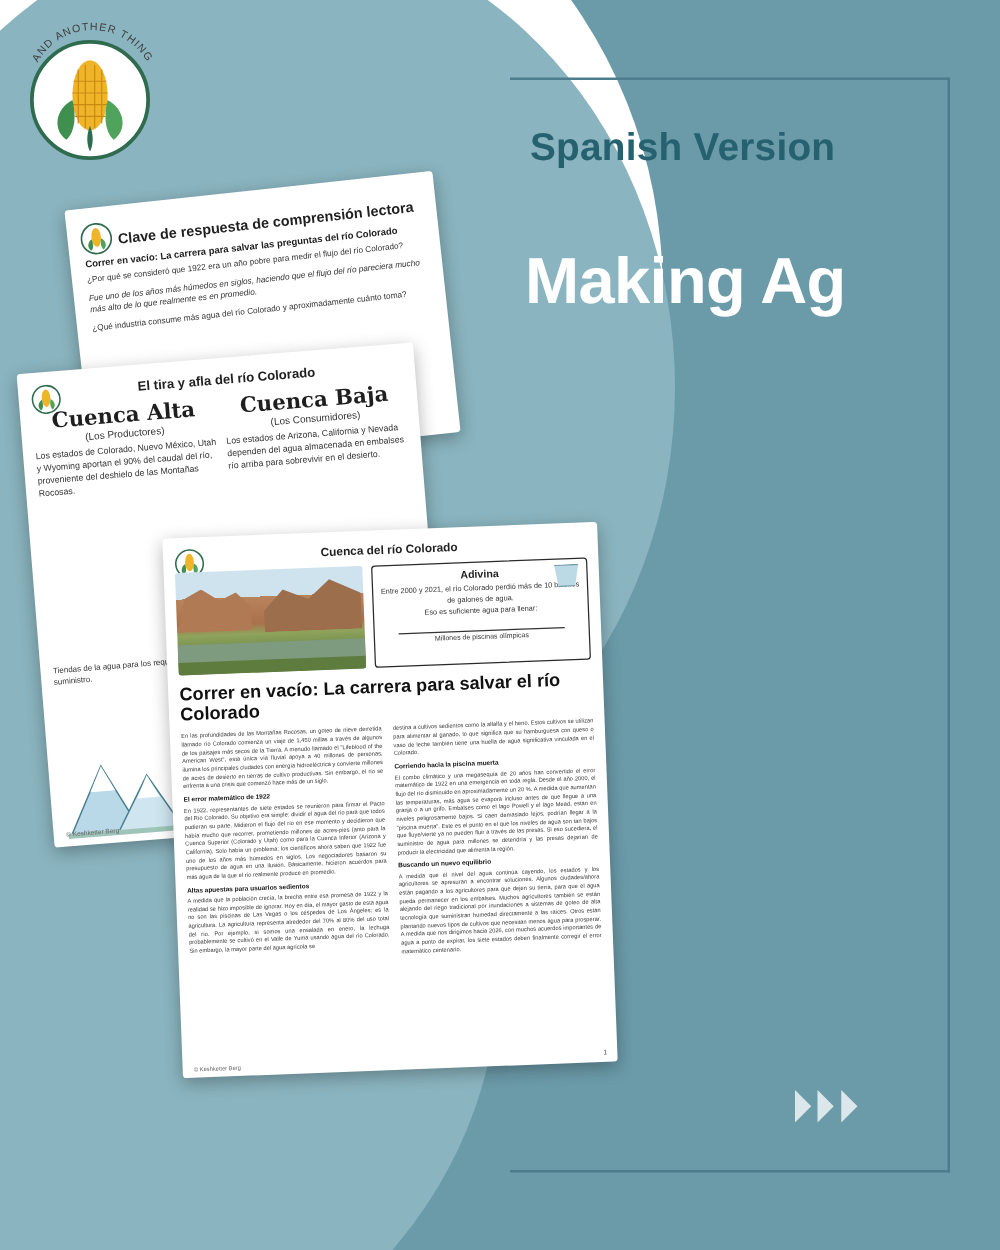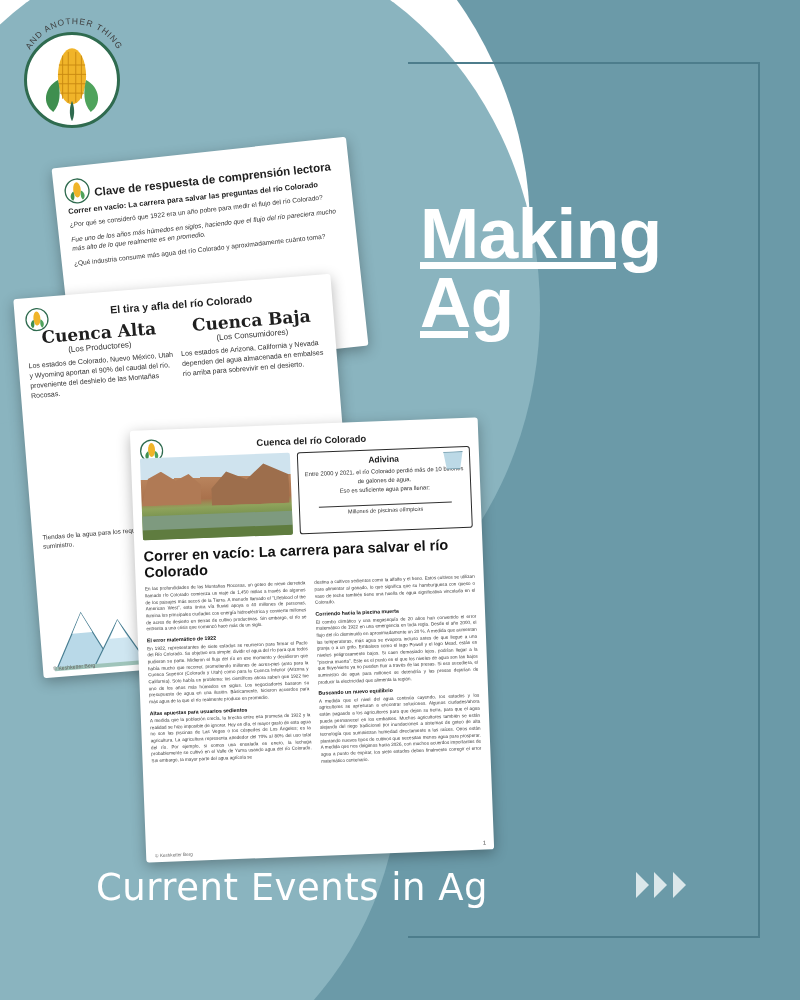--- a/index.html
+++ b/index.html
@@ -56,22 +56,22 @@
   .logo-arc text { font-size:8.5px; fill:#3d3d3d; font-family:"Liberation Sans", sans-serif; letter-spacing:1px;}
 
   
   .spanish-version {
     position:absolute; left:424px; top:100px; width:330px;
     color:#25616f; font-size:31px; font-weight:bold; letter-spacing:0.2px;
     z-index:25;
   }
   .headline {
     position:absolute; left:420px; top:200px; width:350px;
-    color:#ffffff; font-size:71px; line-height:0.97; font-weight:bold;
-    letter-spacing:-0.5px; z-index:25;text-decoration:underline;
+    color:#ffffff; font-size:52px; line-height:0.97; font-weight:bold;
+    letter-spacing:-0.5px; z-index:25;
   }
   .headline .l2 { display:block; }
   .headline2 {
     position:absolute; left:420px; top:370px; width:350px;
     color:#ffffff; font-size:59px; line-height:0.97; font-weight:bold;
     letter-spacing:-0.5px; z-index:25;
   }
   .subtext {
     position:absolute; left:424px; top:524px; width:330px;
     color:#ffffff; font-size:27px; line-height:1.28; text-align:center;
@@ -206,26 +206,26 @@
           <line x1="33" y1="52" x2="63" y2="52"></line>
           <line x1="35" y1="62" x2="61" y2="62"></line>
         </g>
         <path d="M33 48 C18 56 16 74 28 82 C36 74 36 60 33 48 Z" fill="#3f8f4f"></path>
         <path d="M63 48 C78 56 80 74 68 82 C60 74 60 60 63 48 Z" fill="#4fa35c"></path>
         <path d="M48 70 C44 80 46 88 48 92 C50 88 52 80 48 70 Z" fill="#2f6b4f"></path>
       </svg>
     </div>
   </div>
 
+  <div class="spanish-version">Spanish Version</div>
 
   <div class="headline">
     <span class="l2">Making Ag</span>
   </div>
 
-  <div class="bottom-banner">Current Events in Ag</div>
   <div class="chevrons">
     <span class="chev"></span>
     <span class="chev"></span>
     <span class="chev"></span>
   </div>
 
   <div class="sheet" id="sheet-answerkey">
     <svg class="ak-logo" viewBox="0 0 96 96">
       <circle cx="48" cy="48" r="44" fill="#fff" stroke="#2f6b4f" stroke-width="5"></circle>
       <ellipse cx="48" cy="44" rx="14" ry="28" fill="#f0b429"></ellipse>

